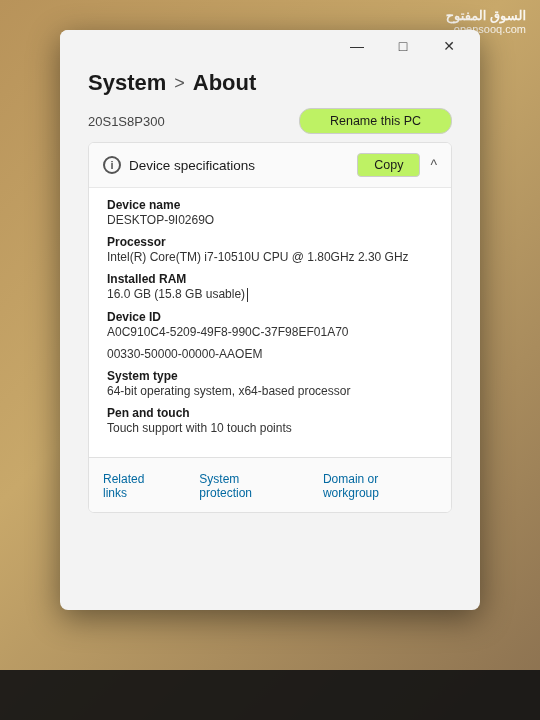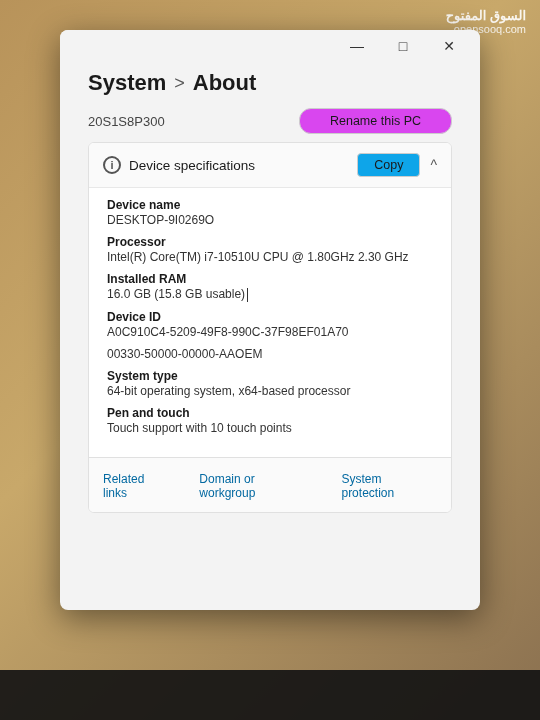--- a/index.html
+++ b/index.html
@@ -102,21 +102,21 @@
       justify-content: space-between;
       margin-bottom: 8px;
     }
 
     .pc-model {
       font-size: 13px;
       color: #444;
     }
 
     .rename-btn {
-      background: #d946ef;
+      background: #bef264;
       border: 1px solid #ccc;
       border-radius: 12px;
       padding: 5px 30px;
       font-size: 12.5px;
       color: #1a1a1a;
       cursor: pointer;
     }
 
     .device-specs-panel {
       background: #fff;
@@ -160,21 +160,21 @@
       color: #1a1a1a;
     }
 
     .panel-header-right {
       display: flex;
       align-items: center;
       gap: 10px;
     }
 
     .copy-btn {
-      background: #0ea5e9;
+      background: #bef264;
       border: 1px solid #ccc;
       border-radius: 4px;
       padding: 4px 16px;
       font-size: 12.5px;
       color: #1a1a1a;
       cursor: pointer;
     }
 
     .chevron-icon {
       font-size: 14px;
@@ -320,20 +320,20 @@
             <div class="spec-value">64-bit operating system, x64-based processor</div>
           </div>
           <div class="spec-group">
             <div class="spec-label">Pen and touch</div>
             <div class="spec-value">Touch support with 10 touch points</div>
           </div>
         </div>
 
       <div class="bottom-links" id="bottom-links-container">
       <span class="bottom-link">Related links</span>
+          <span class="bottom-link">System protection</span>
           <span class="bottom-link">Domain or workgroup</span>
-          <span class="bottom-link">System protection</span>
         </div>
     </div>
   </div>
 </div>
 
 <div class="taskbar"></div>
 
 </body></html>

